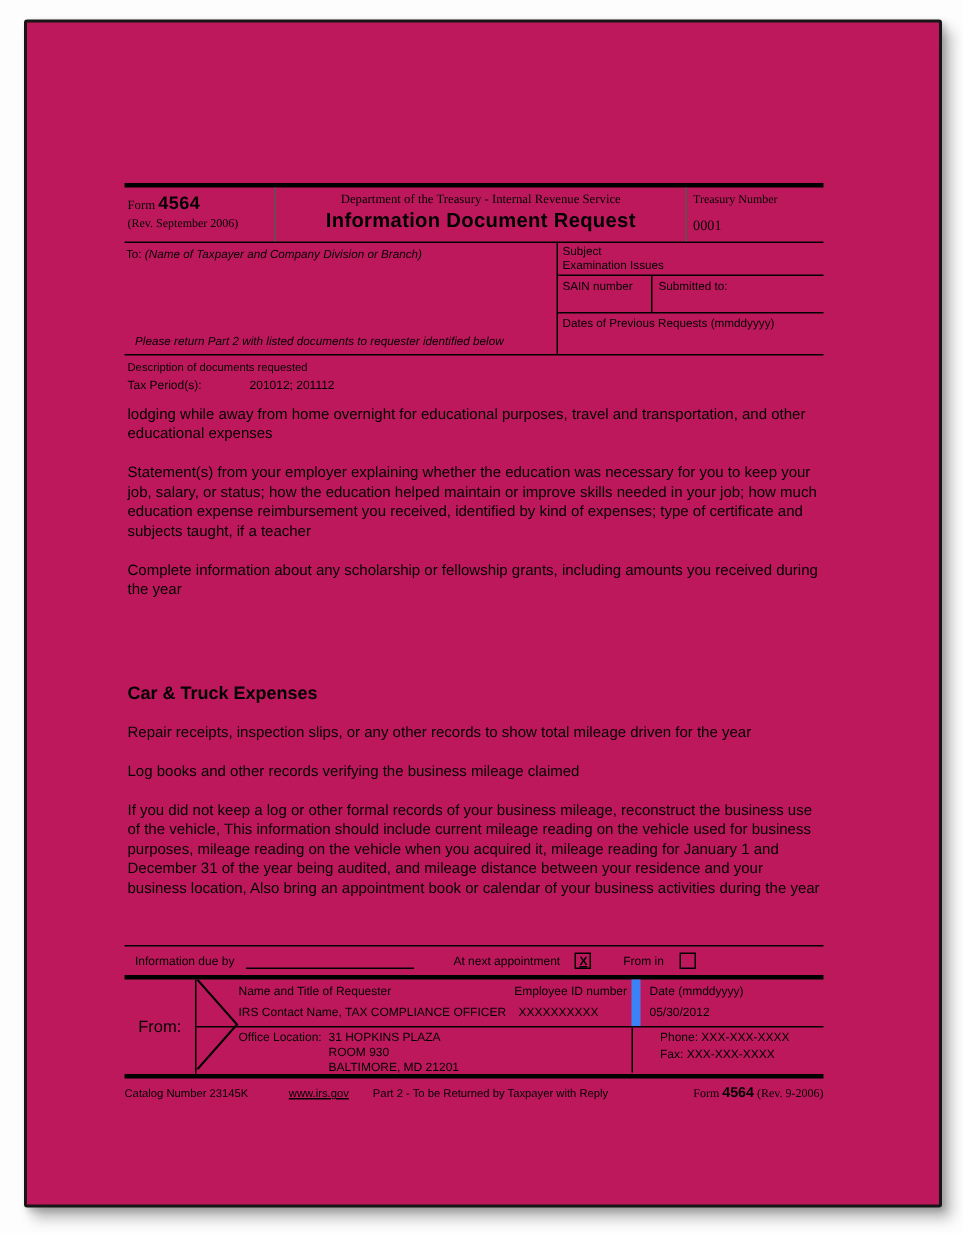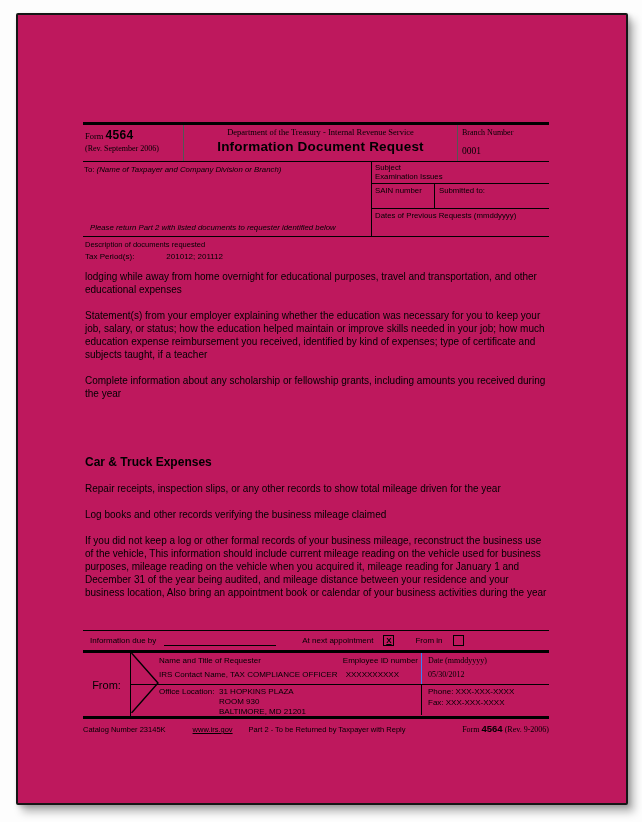--- a/index.html
+++ b/index.html
@@ -70,28 +70,28 @@
   .mail-label{margin-left:21px;}
   
   .from-table{display:flex;border-bottom:3px solid #000;height:63px;font-size:8px;}
   .from-label-cell{width:47px;display:flex;align-items:center;justify-content:center;font-size:11px;}
   .from-body{flex:1;border-left:1px solid #000;position:relative;box-sizing:border-box;}
   .chevron-svg{position:absolute;left:0;top:0;}
   .fb-top{display:flex;border-bottom:1px solid #000;height:32px;box-sizing:border-box;}
   .fb-top-left{flex:1;padding-left:28px;box-sizing:border-box;}
   .fb-lbl-row{display:flex;justify-content:space-between;margin-top:3px;padding-right:3px;}
   .fb-val-row{display:flex;justify-content:space-between;margin-top:5px;padding-right:22px;}
-  .fb-right{width:128px;border-left:1px solid #3b82f6;box-sizing:border-box;font-family:Liberation Serif, serif;}
+  .fb-right{width:128px;border-left:6px solid #3b82f6;box-sizing:border-box;}
   .fb-right .lbl{margin:3px 0 0 6px;}
   .fb-right .val{margin:5px 0 0 6px;}
   .fb-bot{display:flex;height:30px;}
   .fb-bot-left{flex:1;display:flex;padding-left:28px;box-sizing:border-box;}
   .office-label{width:60px;padding-top:2px;}
   .office-address{padding-top:2px;line-height:10px;}
-  .fb-bot-right{width:128px;border-left:1px solid #000;box-sizing:border-box;line-height:10.5px;padding:2px 0 0 6px;}
+  .fb-bot-right{width:128px;border-left:1px solid #000;box-sizing:border-box;line-height:10.5px;padding:2px 0 0 18px;}
   
   .footer-row{display:flex;align-items:baseline;font-size:7.5px;margin-top:4px;}
   .footer-site{margin-left:27px;text-decoration:underline;color:#000;}
   .footer-part{margin-left:16px;}
   .footer-form{margin-left:auto;font-family:"Liberation Serif",serif;font-size:8px;}
   .footer-form .num{font-family:"Liberation Sans",sans-serif;font-weight:bold;font-size:9.5px;}
 </style>
 </head>
 <body>
 
@@ -104,21 +104,21 @@
           <span>Form</span>
           <span class="hdr-form-number">4564</span>
         </div>
         <div class="hdr-rev">(Rev. September 2006)</div>
       </div>
       <div class="hdr-c2">
         <div class="hdr-agency">Department of the Treasury - Internal Revenue Service</div>
         <div class="hdr-title">Information Document Request</div>
       </div>
       <div class="hdr-c3">
-        <div class="hdr-reqnum-label">Branch Number</div>
+        <div class="hdr-reqnum-label">Treasury Number</div>
         <div class="hdr-reqnum">0001</div>
       </div>
     </div>
 
     <div class="to-table">
       <div class="to-left">
         <span class="to-label">To:</span>
         <span class="to-hint">(Name of Taxpayer and Company Division or Branch)</span>
         <div class="to-note">Please return Part 2 with listed documents to requester identified below</div>
       </div>

